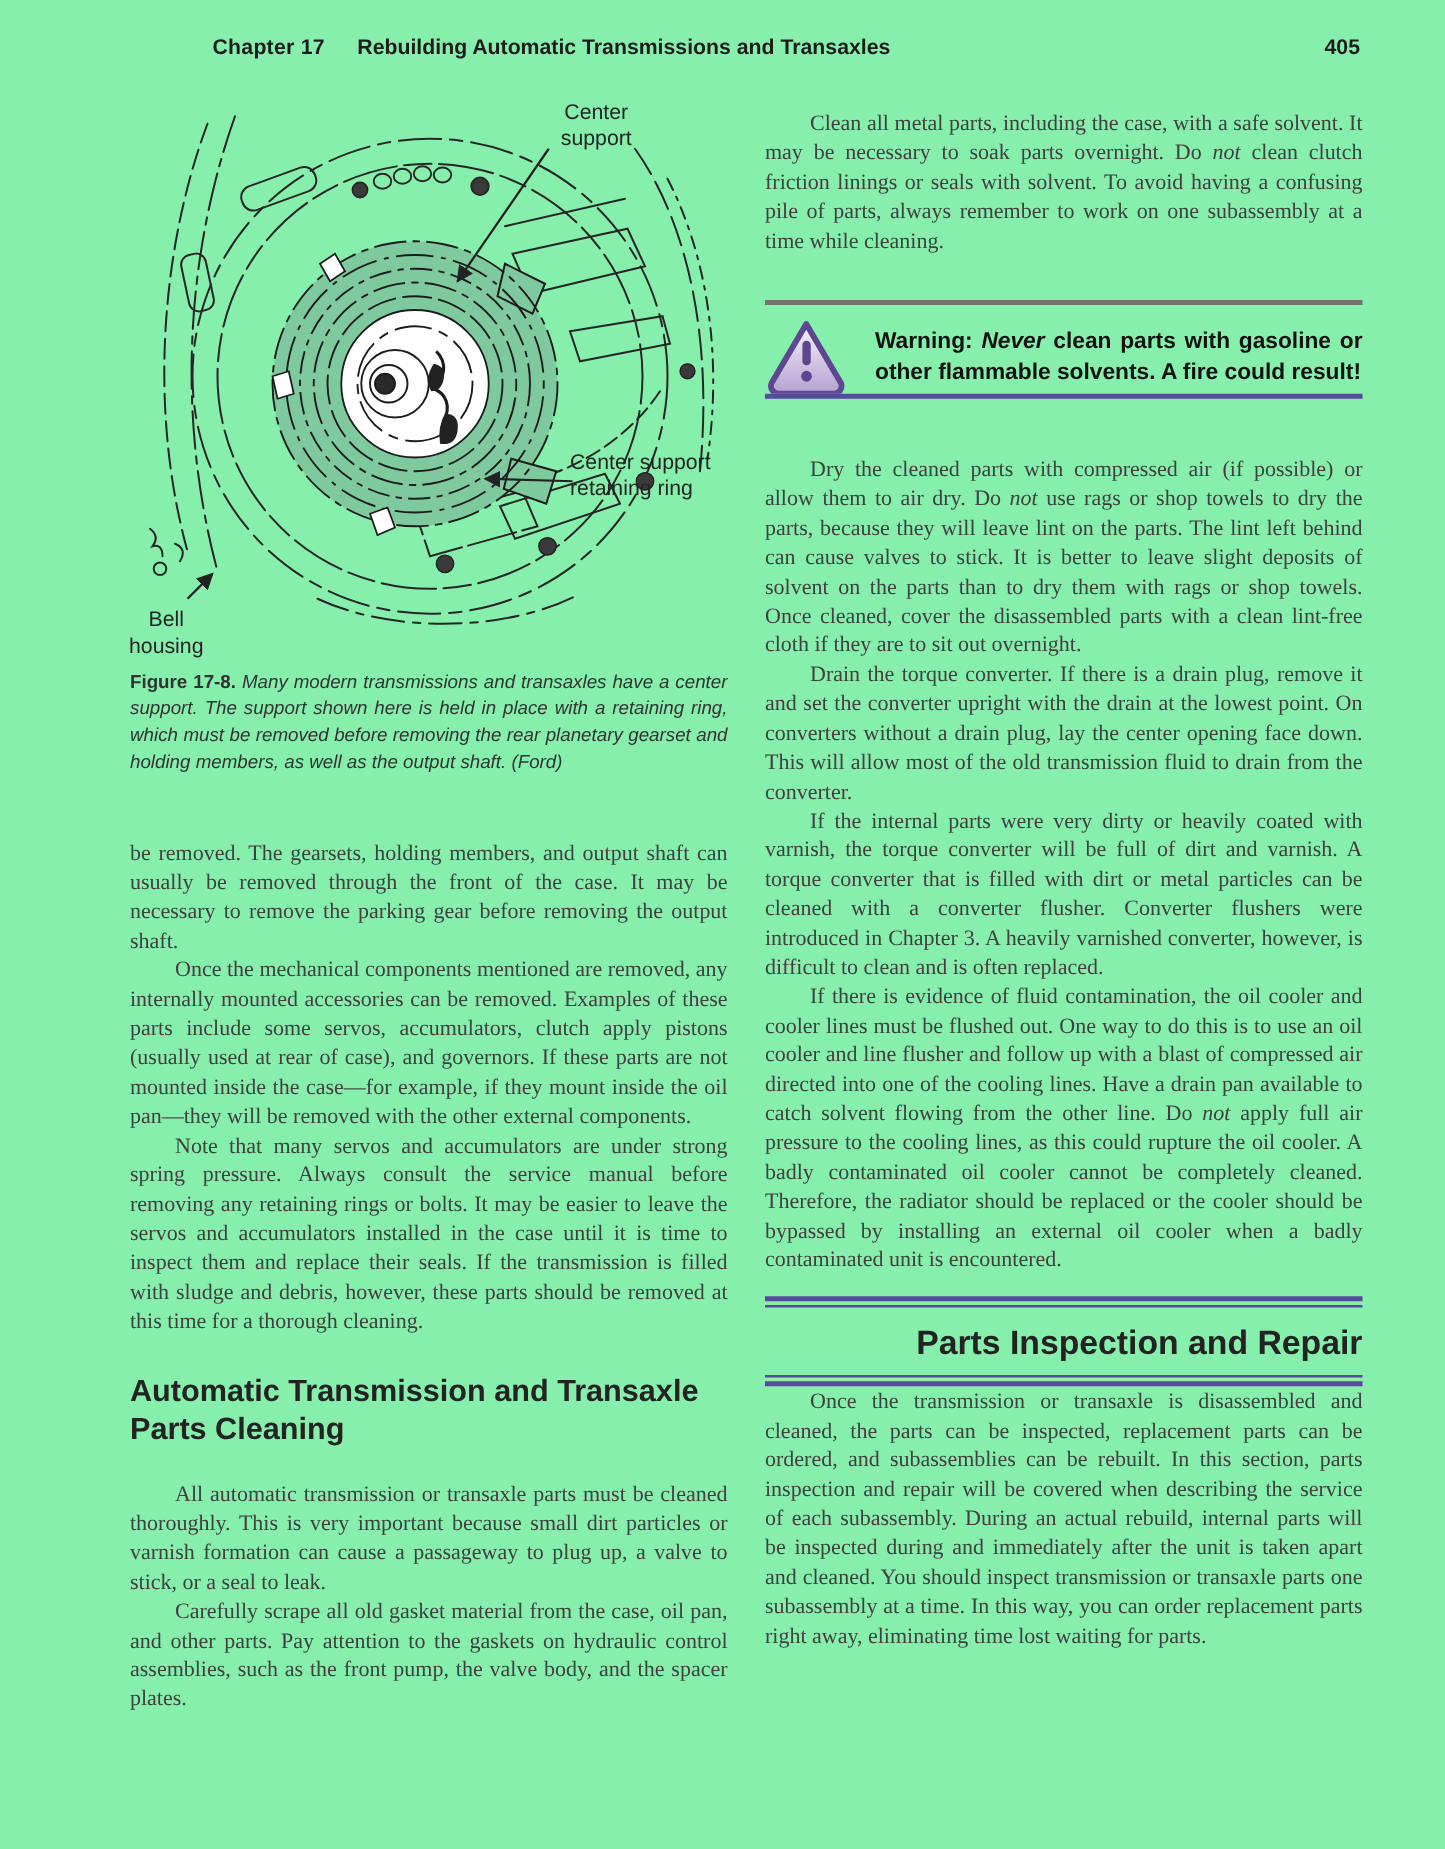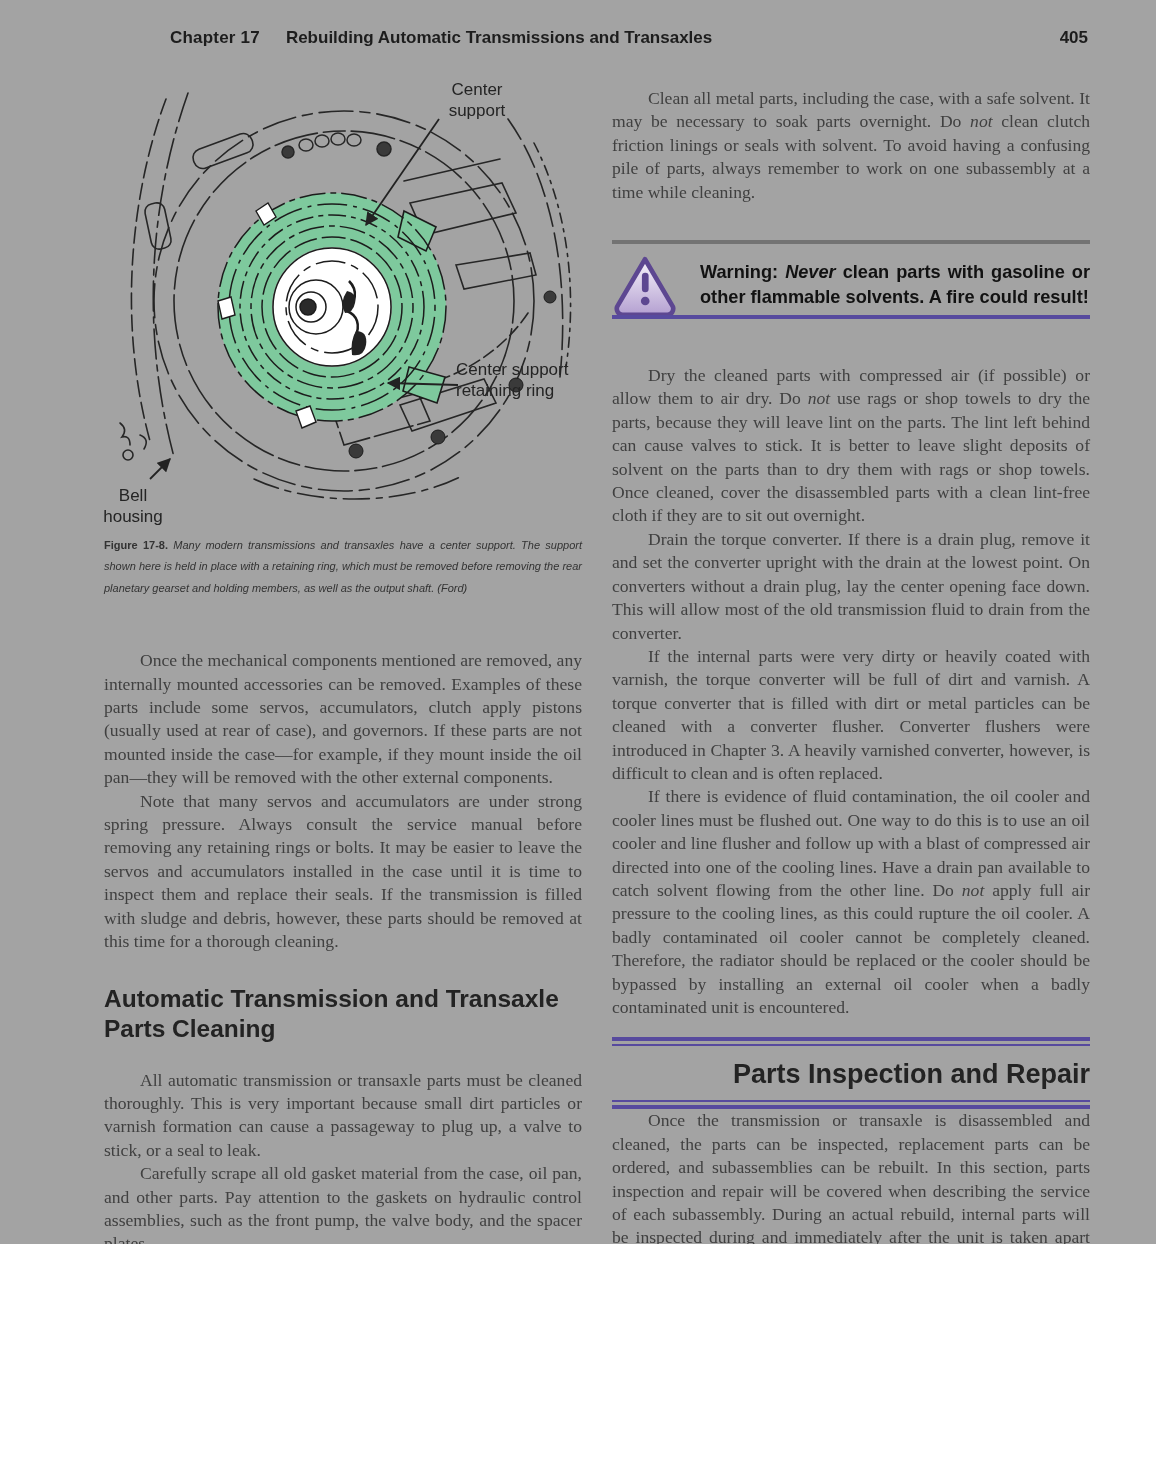--- a/index.html
+++ b/index.html
@@ -1,17 +1,17 @@
 <!DOCTYPE html>
 <html><head>
 <meta charset="utf-8">
 <style>
   html,body { margin:0; padding:0; background:#ffffff; }
   .page {
-    position:relative; width:1156px; height:1244px; background:#a3a3a3;
+    position:relative; width:1156px; height:1479px; background:#86efac;
     font-family:"Liberation Serif", serif; color:#404040; overflow:hidden;
   }
   
   .running-head {
     position:absolute; top:28px; left:170px; right:68px;
     font-family:"Liberation Sans", sans-serif; font-weight:bold;
     font-size:17px; color:#1d1d1d; display:flex;
   }
   .running-head .chap { margin-right:26px; letter-spacing:.2px; }
   .running-head .pagenum { margin-left:auto; }
@@ -28,21 +28,21 @@
   .figure-wrap svg.art { position:absolute; left:0; top:0; }
   .fig-label {
     position:absolute; font-family:"Liberation Sans", sans-serif;
     font-size:17px; line-height:21px; color:#242424;
   }
   .lbl-center-support { left:330px; top:-6px; width:86px; text-align:center; }
   .lbl-retaining     { left:352px; top:274px; width:132px; text-align:left; }
   .lbl-bell          { left:-10px; top:378px; width:78px; text-align:center;margin-top:22px; }
   .caption {
     font-family:"Liberation Sans", sans-serif; font-style:italic;
-    font-size:11px; line-height:21.4px; color:#333; text-align:justify; margin-top:4px;
+    font-size:15px; line-height:21.4px; color:#333; text-align:justify; margin-top:4px;
   }
   .caption .lead { font-style:normal; font-weight:bold; }
   
   .subhead {
     font-family:"Liberation Sans", sans-serif; font-weight:bold;
     font-size:24.5px; line-height:30px; color:#232323; margin:30px 0 25px 0;
   }
   .major-head-block { margin:18px 0 0 0; }
   .rule { background:#574a9e; }
   .rule-thick { height:4px; }
@@ -175,20 +175,21 @@
       <div class="fig-label lbl-retaining">Center support retaining ring</div>
       <div class="fig-label lbl-bell">Bell housing</div>
     </div>
 
     <div class="caption">
       <span class="lead">Figure 17-8.</span><span> Many modern transmissions and transaxles have a center support. The support shown here is held in place with a retaining ring, which must be removed before removing the rear planetary gearset and holding members, as well as the output shaft. (Ford)</span>
     </div>
 
     <div class="gap50"></div>
 
+    <p class="body">be removed. The gearsets, holding members, and output shaft can usually be removed through the front of the case. It may be necessary to remove the parking gear before removing the output shaft.</p>
     <p class="body indent">Once the mechanical components mentioned are removed, any internally mounted accessories can be removed. Examples of these parts include some servos, accumulators, clutch apply pistons (usually used at rear of case), and governors. If these parts are not mounted inside the case—for example, if they mount inside the oil pan—they will be removed with the other external components.</p>
     <p class="body indent">Note that many servos and accumulators are under strong spring pressure. Always consult the service manual before removing any retaining rings or bolts. It may be easier to leave the servos and accumulators installed in the case until it is time to inspect them and replace their seals. If the transmission is filled with sludge and debris, however, these parts should be removed at this time for a thorough cleaning.</p>
 
     <h2 class="subhead">Automatic Transmission and Transaxle Parts Cleaning</h2>
 
     <p class="body indent">All automatic transmission or transaxle parts must be cleaned thoroughly. This is very important because small dirt particles or varnish formation can cause a passageway to plug up, a valve to stick, or a seal to leak.</p>
     <p class="body indent">Carefully scrape all old gasket material from the case, oil pan, and other parts. Pay attention to the gaskets on hydraulic control assemblies, such as the front pump, the valve body, and the spacer plates.</p>
   </div>
 
   <div class="col col-right">

